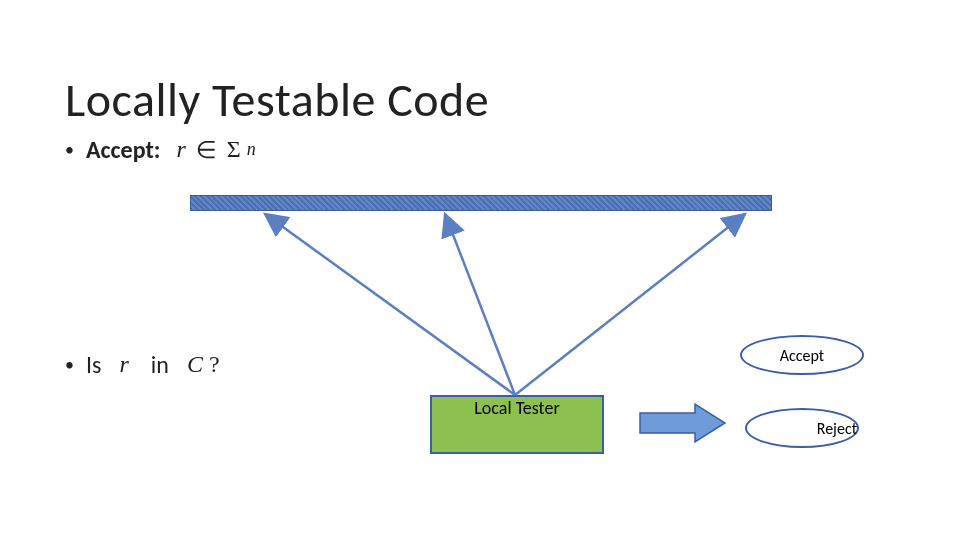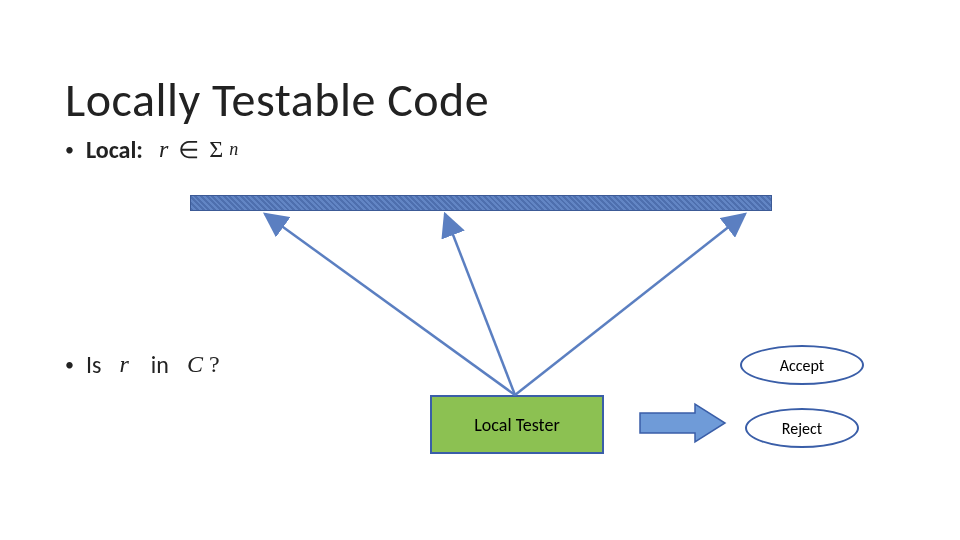--- a/index.html
+++ b/index.html
@@ -49,21 +49,20 @@
       #6285c4 2px, #6285c4 4px
     );
     border: 1.5px solid #3c5a96;
   }
 
   .tester-box {
     position: absolute;
     background: #8cc152;
     border: 2px solid #3a5ea8;
     display: flex;
-    align-items: center;
     justify-content: center;
     font-size: 18px;
     color: #000;
   }
 
   .ellipse {
     position: absolute;
     border: 2px solid #3a5ea8;
     border-radius: 50%;
     display: flex;
@@ -84,21 +83,21 @@
 </style>
 </head>
 <body>
 
 <div class="slide">
 
   <div class="title">Locally Testable Code</div>
 
   <div class="bullet" style="left:65px; top:135px;">
     <span class="bullet-dot">•</span>
-    <b>Local:</b>
+    <b>Accept:</b>
     <span style="width:4px;"></span>
     <span class="math-var">r</span>
     <span class="math-sym" style="margin:0 4px;">∈</span>
     <span class="math-sym">Σ</span>
       <span class="sup">n</span>
   </div>
 
   <div class="bullet" style="left:65px; top:350px;">
     <span class="bullet-dot">•</span>
     <span>Is</span>
@@ -110,25 +109,25 @@
     <span class="math-var">C</span>
       <span class="math-sym">?</span>
   </div>
 
   <div class="tape" style="left:190px; top:195px; width:580px; height:14px;"></div>
 
   <div class="tester-box" style="left:430px; top:395px; width:170px; height:55px;">
     <span>Local Tester</span>
   </div>
 
-  <div class="ellipse" style="left:740px; top:345px; width:120px; height:36px;">
+  <div class="ellipse" style="left:740px; top:335px; width:120px; height:36px;">
     <span>Accept</span>
   </div>
 
-  <div class="ellipse" style="left:745px; top:408px; width:110px; height:36px;">
+  <div class="ellipse" style="left:745px; top:408px; width:110px; height:36px;justify-content:flex-end;">
     <span>Reject</span>
   </div>
 
   <svg class="overlay" viewBox="0 0 960 540">
     <defs>
       <marker id="ah-line" markerWidth="10" markerHeight="10" refX="9" refY="5" orient="auto">
         <path d="M0,0 L10,5 L0,10 Z" fill="#5b7fc1"></path>
       </marker>
     </defs>
 

